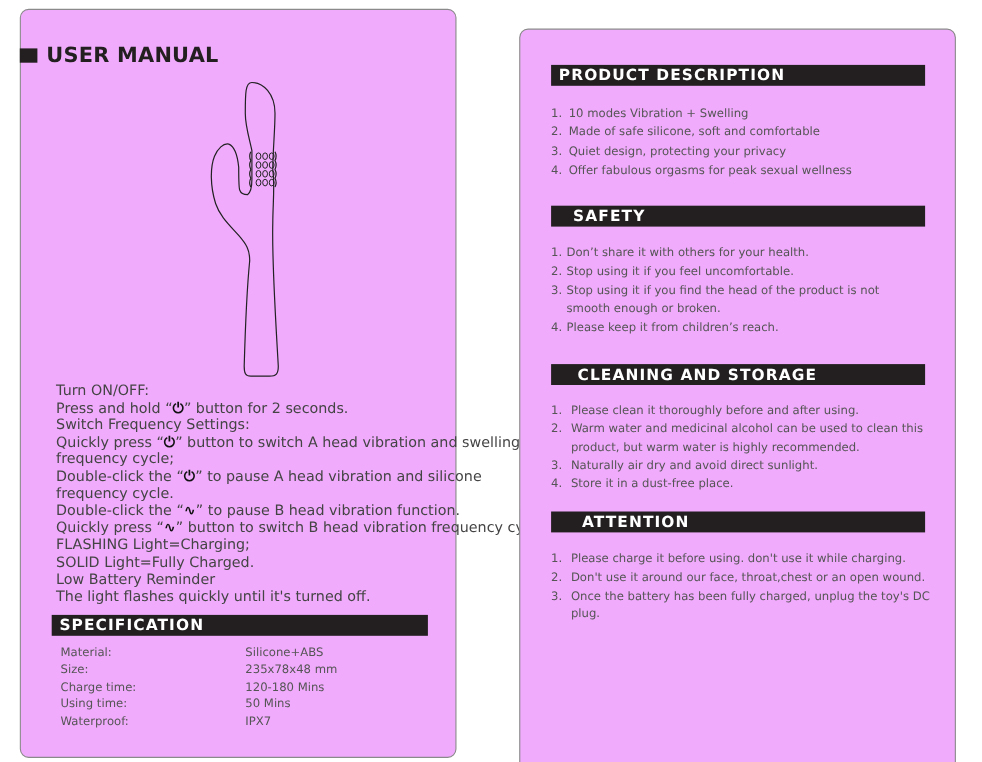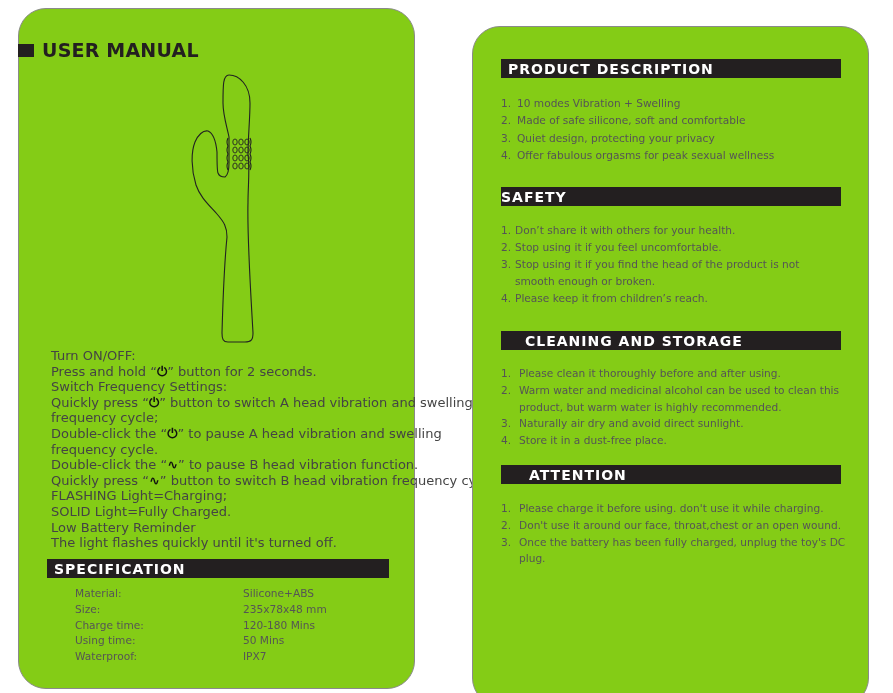--- a/index.html
+++ b/index.html
@@ -1,50 +1,50 @@
 <!DOCTYPE html>
 <html><head>
 <meta charset="utf-8">
 <style>
   html, body { margin:0; padding:0; background:#ffffff; }
   body { width:893px; height:693px; position:relative; overflow:hidden;
          font-family:"DejaVu Sans", sans-serif; color:#3a3a3a; }
-  .card { position:absolute; border:1.2px solid #8a8a8a; border-radius:28px; background:#84cc16; box-sizing:border-box; }
+  .card { position:absolute; border:1.2px solid #8a8a8a; border-radius:8px; background:#f0abfc; box-sizing:border-box; }
   #left-card { left:18px; top:8px; width:397px; height:681px; }
   #right-card { left:472px; top:8px; width:397px; height:680px;margin-top:18px; }
 
   .main-title { position:absolute; left:0; top:30px; display:flex; align-items:center; }
   .title-square { width:16px; height:13px; background:#231f20; margin-left:-1px; margin-right:8px; }
   .main-title-text { font-family:"DejaVu Sans", sans-serif; font-weight:bold; font-size:19px; color:#231f20; letter-spacing:0.2px; }
 
   .product-svg { position:absolute; left:155px; top:58px; }
 
   .instructions { position:absolute; left:32px; top:339px; width:350px; font-size:13px; line-height:15.6px; color:#444; }
   .instr-line { white-space:nowrap; }
   .sym { font-weight:bold; color:#111; }
 
   .section-header { position:absolute; background:#231f20; color:#fff; font-weight:bold; font-size:14px;
                     letter-spacing:1px; height:19px; line-height:20px; padding-left:7px; box-sizing:border-box; }
   .spec-header { left:28px; top:550px; width:342px; }
 
   .spec-table { position:absolute; left:36px; top:577px; font-size:10.6px; line-height:15.8px; color:#555; }
-  .spec-row { display:flex;margin-left:20px; }
+  .spec-row { display:flex; }
   .spec-label { width:168px; }
   .spec-value { }
 
   .list { position:absolute; font-size:10.6px; line-height:17px; color:#555; }
   .list-item { display:flex; }
   .num { width:14px; flex:none; }
   .pd-list .num { width:16px; }
   .clean-list .num, .att-list .num { width:18px; }
   .text { flex:1; }
 
   .pd-header { left:28px; top:32px; width:340px; }
   .pd-list { left:28px; top:68px; width:340px; line-height:17.3px; }
-  .safety-header { left:28px; top:160px; width:340px; padding-left:0; }
+  .safety-header { left:28px; top:160px; width:340px; padding-left:20px; }
   .safety-list { left:28px; top:195px; width:340px; line-height:17px; }
   .clean-header { left:28px; top:304px; width:340px; padding-left:24px; }
   .clean-list { left:28px; top:338px; width:340px; line-height:16.8px; }
   .att-header { left:28px; top:438px; width:340px; padding-left:28px; }
   .att-list { left:28px; top:473px; width:345px; line-height:16.8px; }
 </style>
 </head>
 <body>
 
 <div class="card" id="left-card">
@@ -76,21 +76,21 @@
         <ellipse cx="73" cy="99" rx="2.2" ry="3"></ellipse>
     </g>
   </svg>
 
   <div class="instructions">
     <div class="instr-line">Turn ON/OFF:</div>
     <div class="instr-line"><span>Press and hold “</span><span class="sym">⏻</span><span>” button for 2 seconds.</span></div>
     <div class="instr-line">Switch Frequency Settings:</div>
     <div class="instr-line"><span>Quickly press “</span><span class="sym">⏻</span><span>” button to switch A head vibration and swelling</span></div>
     <div class="instr-line">frequency cycle;</div>
-    <div class="instr-line"><span>Double-click the “</span><span class="sym">⏻</span><span>” to pause A head vibration and swelling</span></div>
+    <div class="instr-line"><span>Double-click the “</span><span class="sym">⏻</span><span>” to pause A head vibration and silicone</span></div>
     <div class="instr-line">frequency cycle.</div>
     <div class="instr-line"><span>Double-click the “</span><span class="sym">∿</span><span>” to pause B head vibration function.</span></div>
     <div class="instr-line"><span>Quickly press “</span><span class="sym">∿</span><span>” button to switch B head vibration frequency cycle;</span></div>
     <div class="instr-line">FLASHING Light=Charging;</div>
     <div class="instr-line">SOLID Light=Fully Charged.</div>
     <div class="instr-line">Low Battery Reminder</div>
     <div class="instr-line">The light flashes quickly until it's turned off.</div>
   </div>
 
   <div class="section-header spec-header">SPECIFICATION</div>

